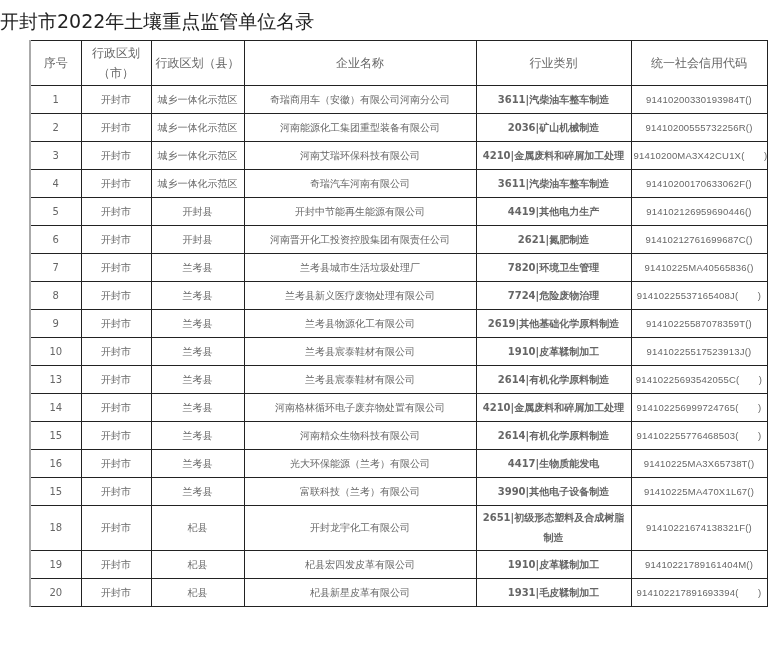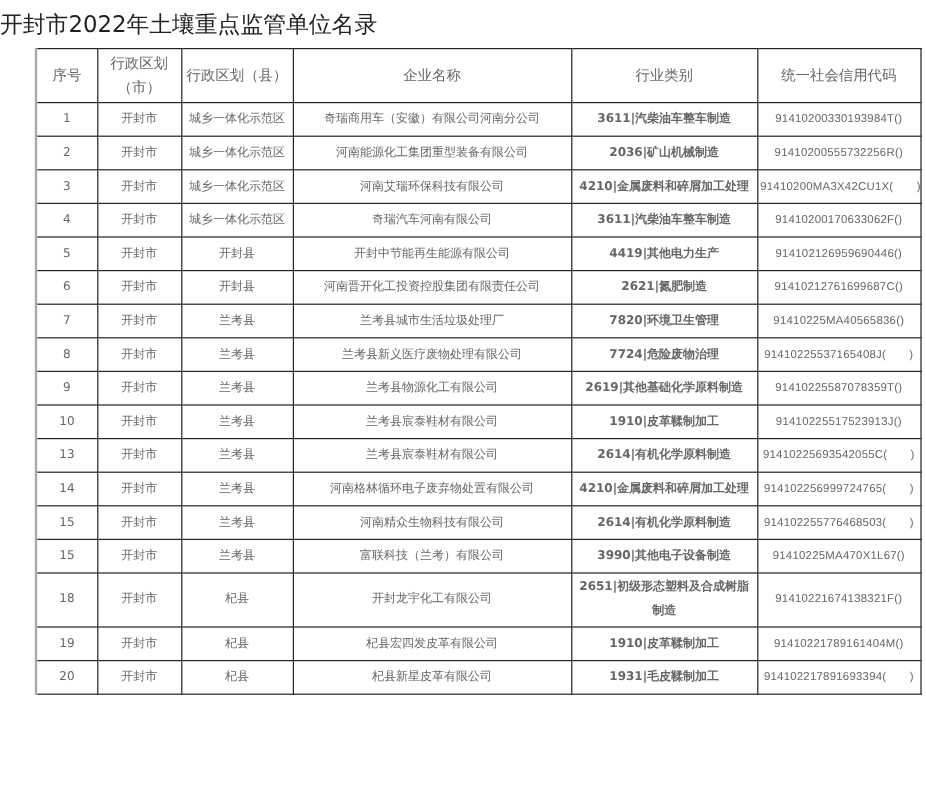--- a/index.html
+++ b/index.html
@@ -142,20 +142,28 @@
       </tr>
       <tr>
         <td>15</td>
         <td>开封市</td>
         <td>兰考县</td>
         <td>河南精众生物科技有限公司</td>
         <td class="ind">2614|有机化学原料制造</td>
         <td class="code">914102255776468503(　　)</td>
       </tr>
       <tr>
+        <td>16</td>
+        <td>开封市</td>
+        <td>兰考县</td>
+        <td>光大环保能源（兰考）有限公司</td>
+        <td class="ind">4417|生物质能发电</td>
+        <td class="code">91410225MA3X65738T()</td>
+      </tr>
+      <tr>
         <td>15</td>
         <td>开封市</td>
         <td>兰考县</td>
         <td>富联科技（兰考）有限公司</td>
         <td class="ind">3990|其他电子设备制造</td>
         <td class="code">91410225MA470X1L67()</td>
       </tr>
       <tr class="tall">
         <td>18</td>
         <td>开封市</td>

